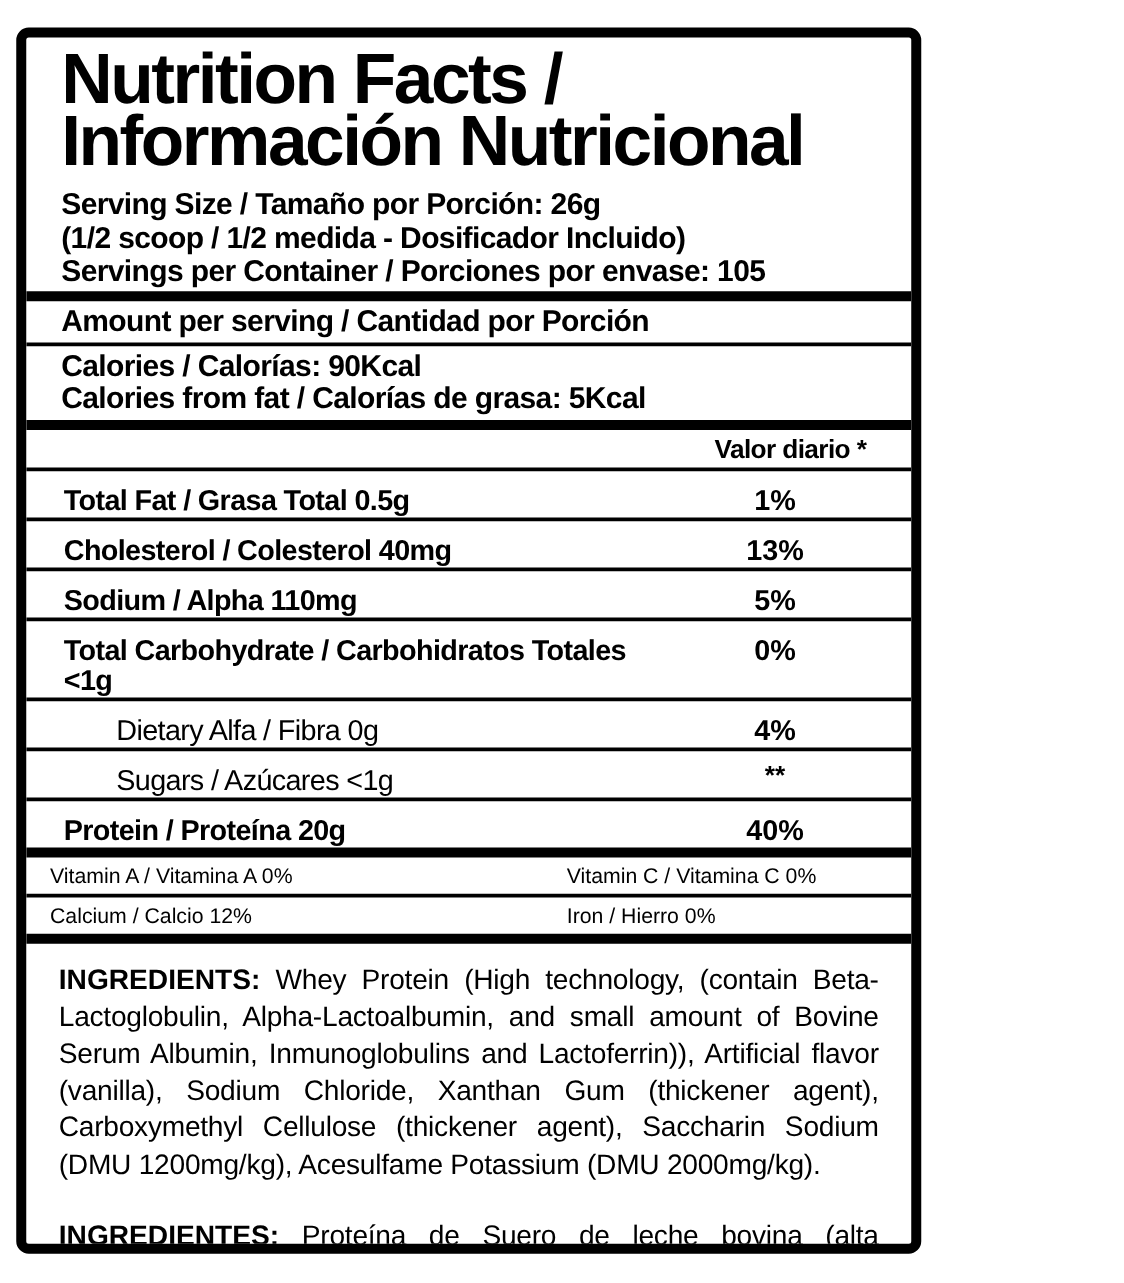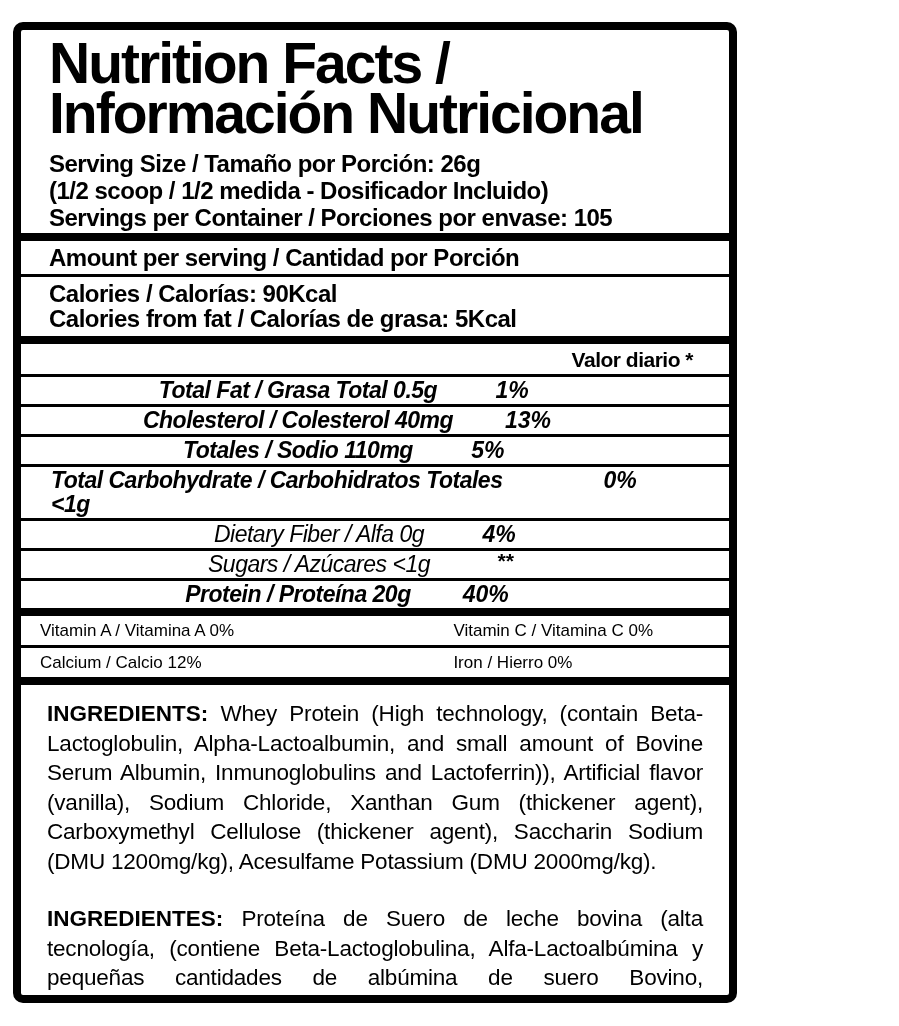--- a/index.html
+++ b/index.html
@@ -61,25 +61,24 @@
     font-weight: bold;
     font-size: 21px;
     line-height: 25px;
     text-align: right;
     padding: 3px 36px 2px 0;
     letter-spacing: -0.5px;
   }
   
   .nrow {
     display: flex;
-    justify-content: center;
+    justify-content: space-between;
     align-items: flex-start;
     border-bottom: 3px solid #000;
-    padding: 1px 0 2px 0;
-    font-style: italic;
+    padding: 11px 0 2px 0;
   }
   .nrow:first-child { border-top: 3px solid #000; }
   .nrow:last-child  { border-bottom: none; }
   .nname {
     font-size: 23px;
     line-height: 24px;
     padding-left: 30px;
     letter-spacing: -0.5px;
   }
   .nname.bold { font-weight: bold; }
@@ -148,29 +147,29 @@
     <div id="nutrient-rows">
         <div class="nrow">
           <div class="nname bold">Total Fat / Grasa Total 0.5g</div>
           <div class="ndv">1%</div>
         </div>
         <div class="nrow">
           <div class="nname bold">Cholesterol / Colesterol 40mg</div>
           <div class="ndv">13%</div>
         </div>
         <div class="nrow">
-          <div class="nname bold">Totales / Sodio 110mg</div>
+          <div class="nname bold">Sodium / Alpha 110mg</div>
           <div class="ndv">5%</div>
         </div>
         <div class="nrow">
           <div class="nname bold">Total Carbohydrate / Carbohidratos Totales &lt;1g</div>
           <div class="ndv">0%</div>
         </div>
         <div class="nrow">
-          <div class="nname indent">Dietary Fiber / Alfa 0g</div>
+          <div class="nname indent">Dietary Alfa / Fibra 0g</div>
           <div class="ndv">4%</div>
         </div>
         <div class="nrow">
           <div class="nname indent">Sugars / Azúcares &lt;1g</div>
           <div class="ndv sup">**</div>
         </div>
         <div class="nrow">
           <div class="nname bold">Protein / Proteína 20g</div>
           <div class="ndv">40%</div>
         </div>

